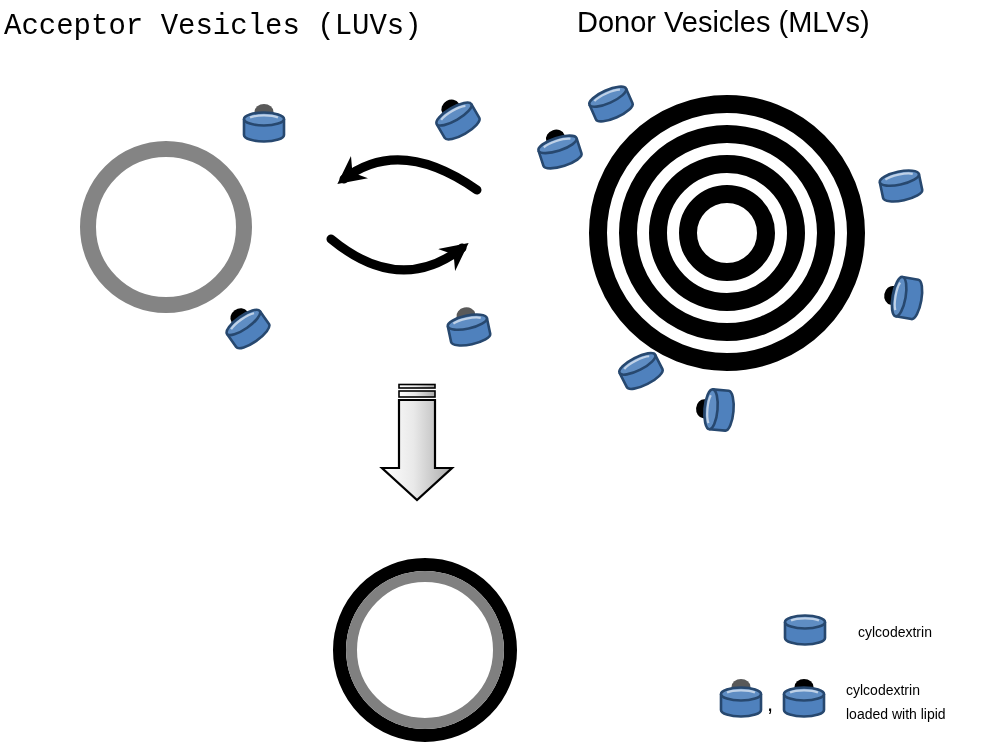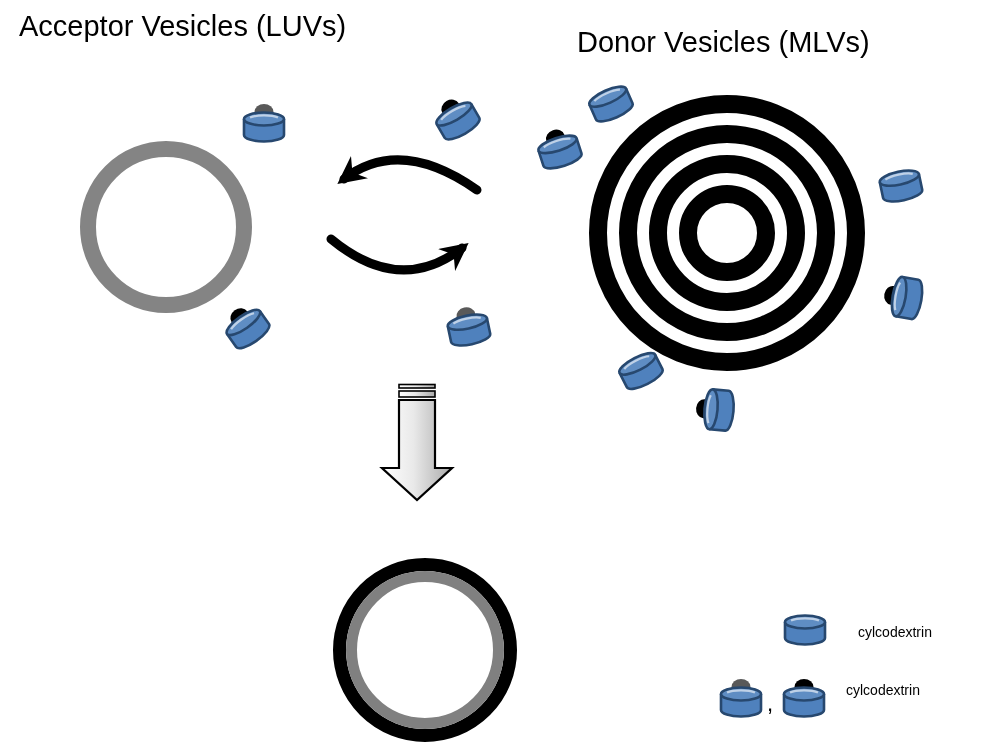--- a/index.html
+++ b/index.html
@@ -2,22 +2,22 @@
 <html><head>
 <meta charset="utf-8">
 <style>
   html,body { margin:0; padding:0; background:#ffffff; }
   .canvas {
     position:relative; width:1000px; height:747px; background:#ffffff;
     overflow:hidden; font-family:"Liberation Sans", sans-serif; color:#000;
   }
   .scene { position:absolute; left:0; top:0; }
   .title { position:absolute; font-size:29px; letter-spacing:0px; white-space:nowrap; }
-  .title.acceptor { left:19px; top:10px; }
-  .title.donor   { left:577px; top:26px; }
+  .title.acceptor { left:4px; top:10px;font-family:Liberation Mono, monospace; }
+  .title.donor   { left:577px; top:6px; }
   .title.product { left:241px; top:513px; }
   .legend-text { position:absolute; font-size:14px; line-height:24px; white-space:nowrap; }
   .legend-cd    { left:858px; top:620px; }
   .legend-loaded{ left:846px; top:678px; }
   .legend-comma { left:767px; top:692px; font-size:22px; }
   .mol { position:absolute; width:48px; height:42px; transform-origin:24px 25px; }
 </style>
 </head>
 <body>
 
@@ -139,15 +139,16 @@
     <path d="M4 17 L4 33 A20 6.5 0 0 0 44 33 L44 17" fill="#4F81BD" stroke="#27486F" stroke-width="2.6" stroke-linejoin="round"></path>
     <ellipse cx="24" cy="17" rx="20" ry="6.5" fill="#5F8DC3" stroke="#27486F" stroke-width="2.6"></ellipse>
     <path d="M10 15.6 A16 4.2 0 0 1 38 15.6" fill="none" stroke="rgba(255,255,255,0.6)" stroke-width="2.2"></path>
   </svg></div>
     </div>
 
   <div class="legend-text legend-cd">cylcodextrin</div>
   <div class="legend-text legend-comma">,</div>
   <div class="legend-text legend-loaded">
     <div>cylcodextrin</div>
+    <div>loaded with lipid</div>
   </div>
 
 </div>
 
 </body></html>

